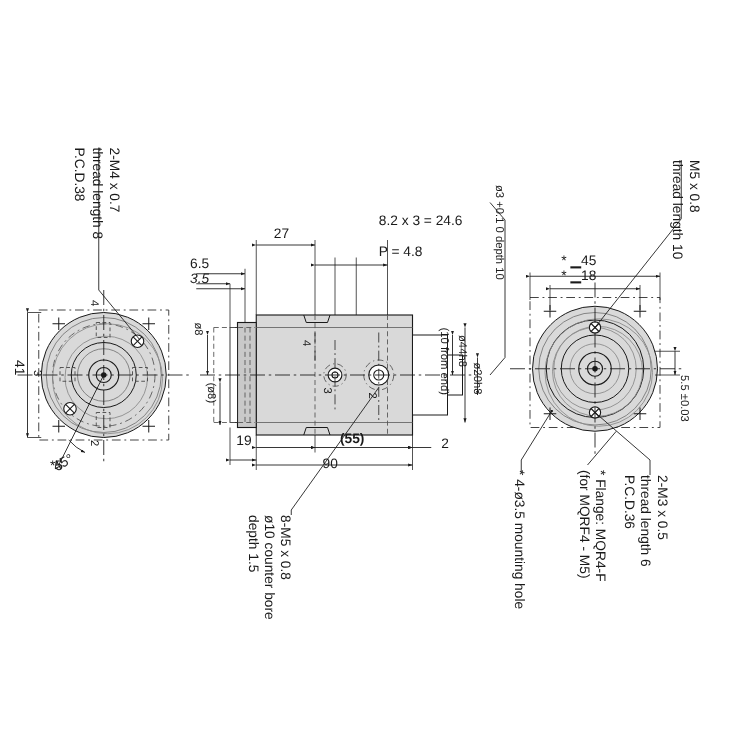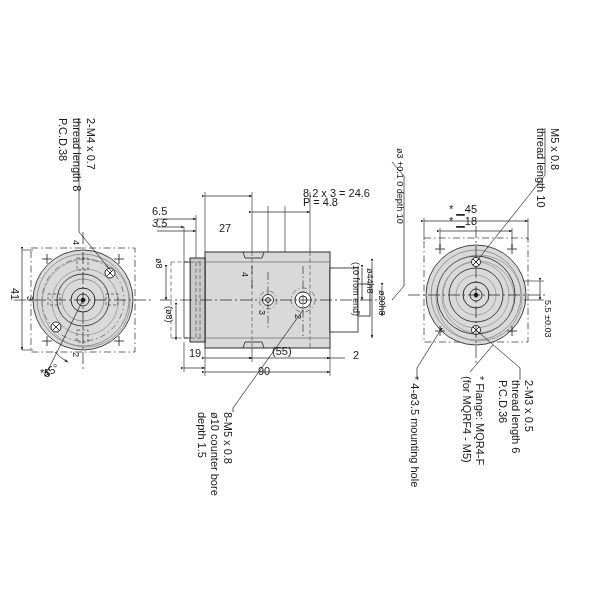--- a/index.html
+++ b/index.html
@@ -254,40 +254,40 @@
   <div class="lbl rot90" style="left:68px;top:118px;">P.C.D.38</div>
 
   <div class="lbl rot90" style="left:20px;top:288px;">41</div>
   <div class="lbl sm rot90" style="left:34px;top:296px;">3</div>
   <div class="lbl sm rot90" style="left:80px;top:240px;">4</div>
   <div class="lbl sm rot90" style="left:80px;top:352px;">2</div>
   <div class="lbl" style="left:41px;top:370px;transform:rotate(-28deg);transform-origin:0 0;">45°</div>
 
   <div class="lbl" style="left:152px;top:206px;">6.5</div>
   <div class="lbl" style="left:152px;top:218px;font-style:italic;">3.5</div>
-  <div class="lbl" style="left:219px;top:182px;margin-top:41px;">27</div>
-  <div class="lbl" style="left:303px;top:188px;">8.2 x 3 = 24.6</div>
+  <div class="lbl" style="left:219px;top:182px;">27</div>
+  <div class="lbl" style="left:303px;top:172px;">8.2 x 3 = 24.6</div>
   <div class="lbl" style="left:303px;top:197px;">P = 4.8</div>
 
   <div class="lbl sm rot90" style="left:163px;top:258px;">ø8</div>
   <div class="lbl sm rot90" style="left:173px;top:306px;">(ø8)</div>
 
   <div class="lbl sm rot90" style="left:360px;top:262px;">(10 from end)</div>
   <div class="lbl sm rot90" style="left:374px;top:268px;">ø44h8</div>
   <div class="lbl sm rot90" style="left:386px;top:290px;">ø20h8</div>
 
   <div class="lbl sm rot90" style="left:404px;top:148px;">ø3 +0.1 0 depth 10</div>
 
   <div class="lbl sm rot90" style="left:266px;top:310px;">3</div>
   <div class="lbl sm rot90" style="left:302px;top:314px;">2</div>
   <div class="lbl sm rot90" style="left:249px;top:272px;">4</div>
 
   <div class="lbl" style="left:40px;top:368px;">*5</div>
   <div class="lbl" style="left:189px;top:348px;">19</div>
-  <div class="lbl" style="left:272px;top:346px;">(55)</div>
+  <div class="lbl" style="left:272px;top:346px;font-weight:bold;">(55)</div>
   <div class="lbl" style="left:258px;top:366px;">90</div>
   <div class="lbl" style="left:353px;top:350px;">2</div>
 
   <div class="lbl rot90" style="left:233px;top:412px;">8-M5 x 0.8</div>
   <div class="lbl rot90" style="left:220px;top:412px;">ø10 counter bore</div>
   <div class="lbl rot90" style="left:207px;top:412px;">depth 1.5</div>
 
   <div class="lbl rot90" style="left:560px;top:128px;">M5 x 0.8</div>
   <div class="lbl rot90" style="left:546px;top:128px;">thread length 10</div>
 

